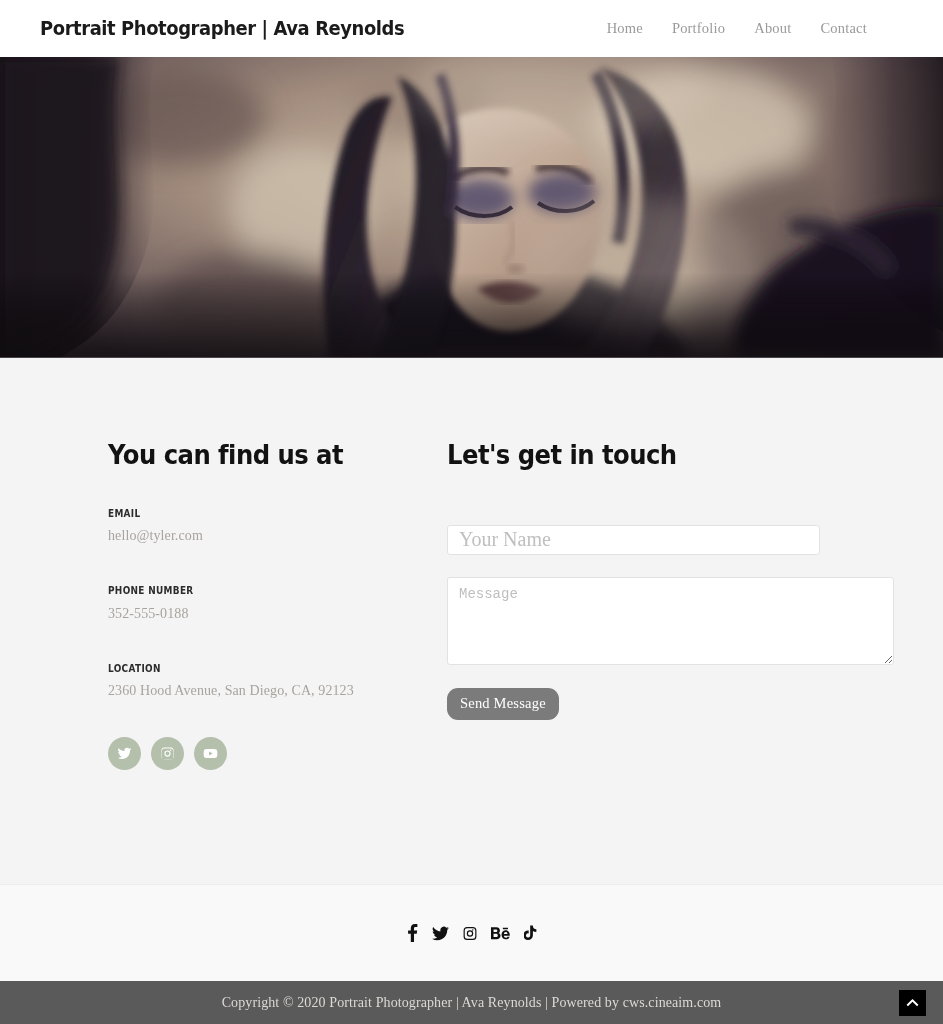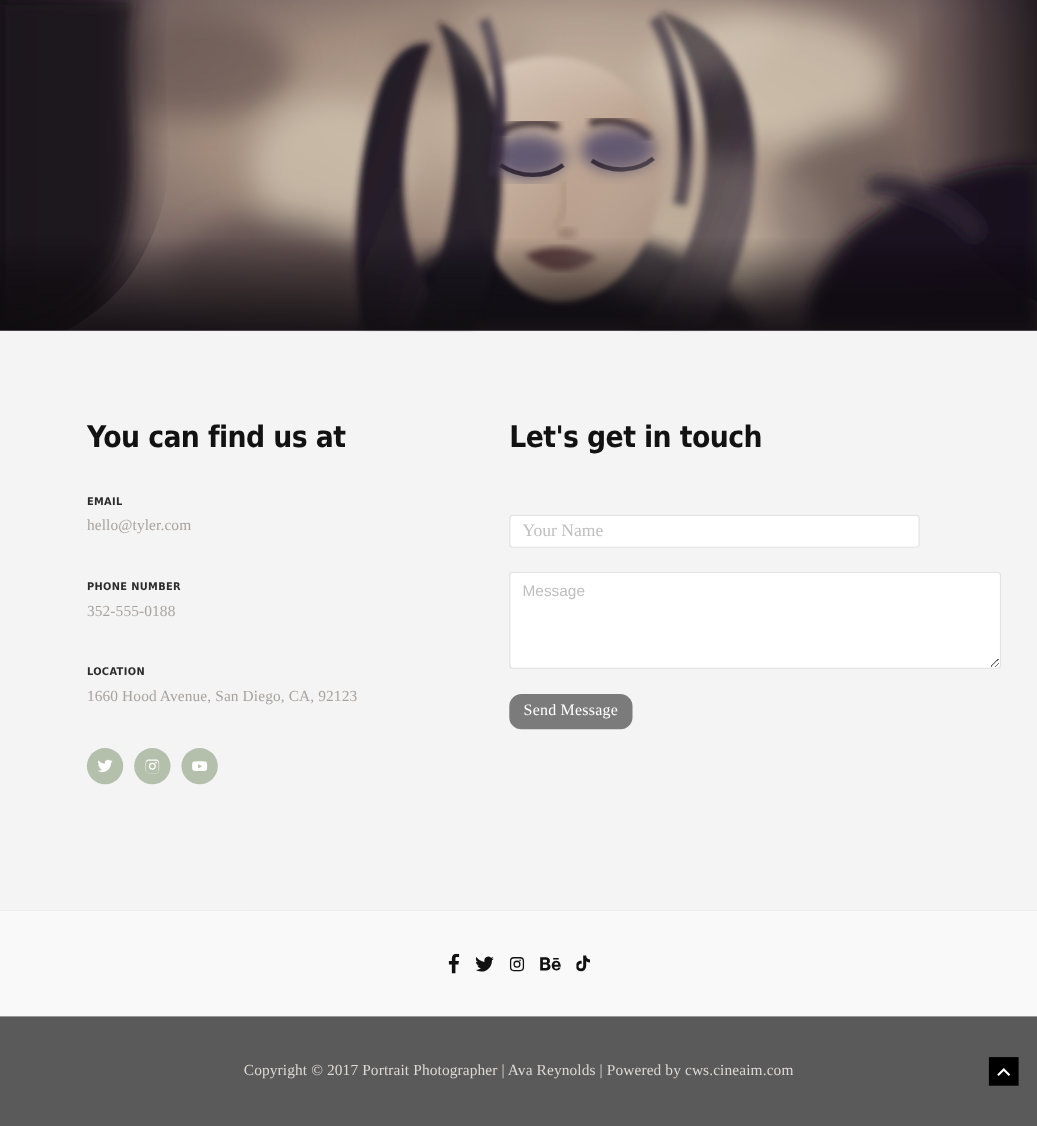--- a/index.html
+++ b/index.html
@@ -80,21 +80,21 @@
     width: 943px;
     height: 1px;
     background: rgba(120,110,118,0.55);
   }
 
   
   .contact-section {
     background: #f4f4f4;
     flex: 0 0 526px;
     height: 526px;
-    padding: 0 20px;
+    padding: 0 49px;
     position: relative;
   }
 
   .contact-inner {
     display: flex;
     padding-top: 82px;
   }
 
   .col-left { width: 372px; padding-left: 59px; }
   .col-right { flex: 1; padding-left: 71px; }
@@ -156,36 +156,36 @@
 
   .field {
     display: block;
     width: 373px;
     height: 30px;
     background: #ffffff;
     border: 1px solid #e2e2e2;
     border-radius: 3px;
     padding: 0 11px;
     font-family: "Liberation Serif", serif;
-    font-size: 16px;
+    font-size: 20px;
     color: #1d4ed8;
     outline: none;
     margin-bottom: 22px;
   }
   .field::placeholder { color: #bfbfbf; }
 
   .field-area {
     display: block;
     width: 447px;
     height: 88px;
     background: #ffffff;
     border: 1px solid #e2e2e2;
     border-radius: 3px;
     padding: 8px 11px;
-    font-family: Liberation Sans, sans-serif;
+    font-family: Liberation Mono, monospace;
     font-size: 14px;
     color: #555;
     outline: none;
     resize: vertical;
     margin-bottom: 23px;
   }
   .field-area::placeholder { color: #bfbfbf; }
 
   .send-btn {
     background: #7b7b7b;
@@ -249,20 +249,29 @@
     cursor: pointer;
     border: none;
   }
   .back-to-top svg { fill: #ffffff; }
 </style>
 </head>
 <body>
 
 <div class="page">
 
+  <header class="site-header">
+    <div class="brand">Portrait Photographer | Ava Reynolds</div>
+    <nav class="main-nav">
+      <a class="nav-link" href="#">Home</a>
+      <a class="nav-link" href="#">Portfolio</a>
+      <a class="nav-link" href="#">About</a>
+      <a class="nav-link" href="#">Contact</a>
+    </nav>
+  </header>
 
   <section class="hero">
     <svg viewBox="0 0 943 301" preserveAspectRatio="none">
       <defs>
         <radialGradient id="bgGlow" cx="52%" cy="38%" r="72%">
           <stop offset="0%" stop-color="#d6c3ad"></stop>
           <stop offset="45%" stop-color="#ab9483"></stop>
           <stop offset="100%" stop-color="#50404a"></stop>
         </radialGradient>
         <linearGradient id="leftDark" x1="0" y1="0" x2="1" y2="0">
@@ -384,21 +393,21 @@
           <div class="info-value">hello@tyler.com</div>
         </div>
 
         <div class="info-block">
           <div class="info-label">PHONE NUMBER</div>
           <div class="info-value">352-555-0188</div>
         </div>
 
         <div class="info-block">
           <div class="info-label">LOCATION</div>
-          <div class="info-value">1660 Hood Avenue, San Diego, CA, 92123</div>
+          <div class="info-value">2360 Hood Avenue, San Diego, CA, 92123</div>
         </div>
 
         <div class="social-circles">
           <a class="social-circle" href="#">
             <svg viewBox="0 0 24 24">
                 <path d="M23 4.9c-.8.4-1.7.6-2.6.8a4.5 4.5 0 0 0 2-2.5c-.9.5-1.9.9-2.9 1.1a4.5 4.5 0 0 0-7.7 4.1A12.8 12.8 0 0 1 2.5 3.7a4.5 4.5 0 0 0 1.4 6c-.7 0-1.4-.2-2-.5 0 2.2 1.5 4 3.6 4.4-.6.2-1.3.2-2 .1a4.5 4.5 0 0 0 4.2 3.1A9 9 0 0 1 1 18.7a12.7 12.7 0 0 0 6.9 2c8.3 0 12.8-6.9 12.8-12.8v-.6c.9-.6 1.7-1.4 2.3-2.4z"></path>
               </svg>
           </a>
           <a class="social-circle" href="#">
             <svg viewBox="0 0 24 24">
@@ -448,21 +457,21 @@
         </svg>
     </a>
     <a class="fs-icon" href="#">
       <svg width="13" height="16" viewBox="0 0 20 23">
           <path d="M19 5.6a5.5 5.5 0 0 1-5.3-5.6h-4.2v15.2a3.2 3.2 0 1 1-2.3-3.1V7.6A7.4 7.4 0 1 0 13.7 15V8.3a9.3 9.3 0 0 0 5.3 1.7V5.6z"></path>
         </svg>
     </a>
   </div>
 
   <div class="copyright-bar">
-    <span class="copyright-text">Copyright © 2017 Portrait Photographer | Ava Reynolds | Powered by cws.cineaim.com</span>
+    <span class="copyright-text">Copyright © 2020 Portrait Photographer | Ava Reynolds | Powered by cws.cineaim.com</span>
     <button class="back-to-top">
       <svg width="13" height="9" viewBox="0 0 14 9">
           <path d="M7 0.6 13.4 7l-1.5 1.5L7 3.6 2.1 8.5.6 7z"></path>
         </svg>
     </button>
   </div>
 
 </div>
 
 </body></html>

